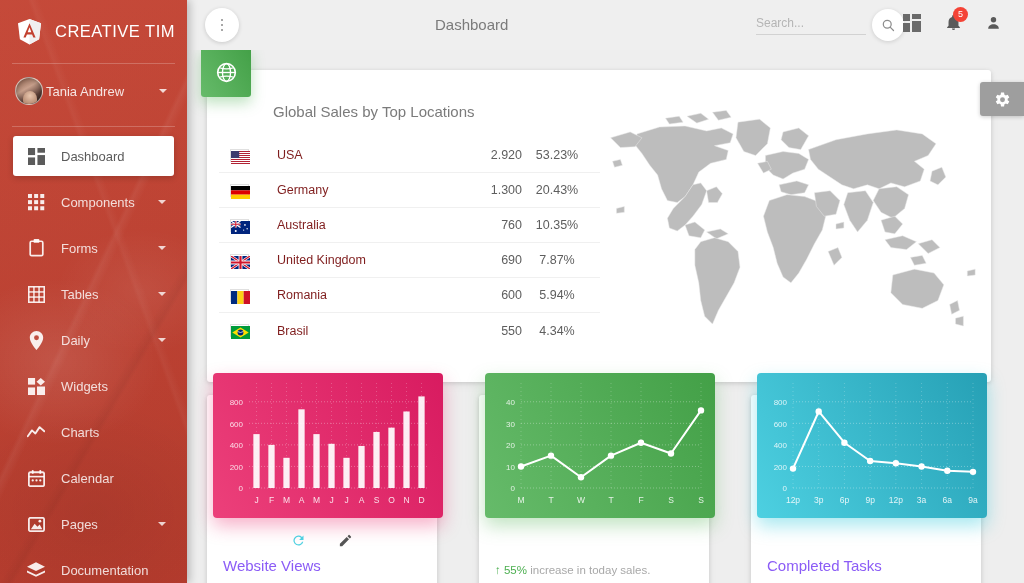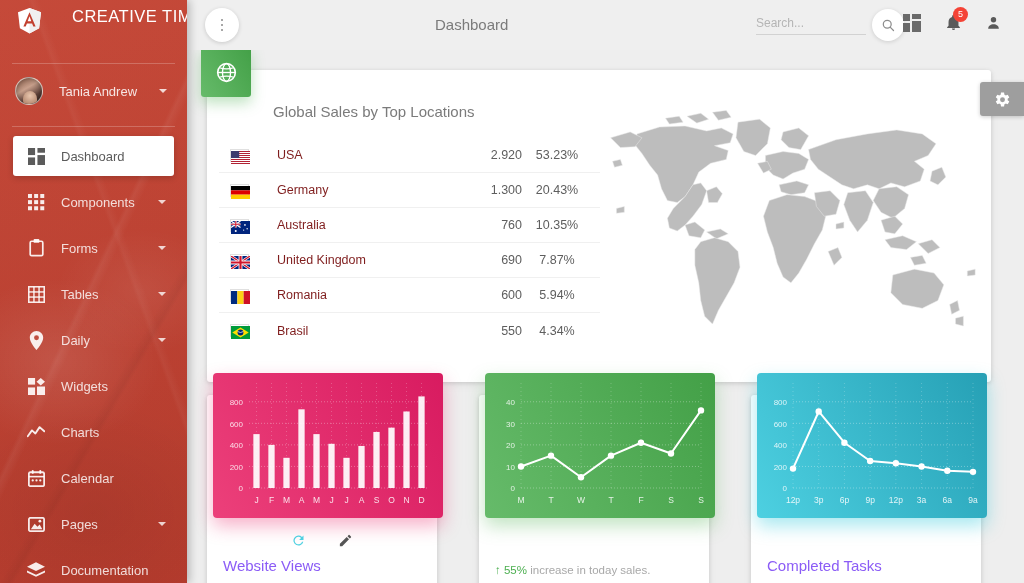--- a/index.html
+++ b/index.html
@@ -30,21 +30,21 @@
   }
   #sidebar .tex:after{
     content:""; position:absolute; inset:0;
     background:
       linear-gradient(115deg, transparent 48%, rgba(255,255,255,0.055) 49%, transparent 51%),
       linear-gradient(70deg, transparent 60%, rgba(255,255,255,0.04) 61%, transparent 63%),
       linear-gradient(-60deg, transparent 33%, rgba(0,0,0,0.045) 34%, transparent 36%);
   }
   #sidebar .inner { position: relative; z-index: 2; }
 
-  .brand { display: flex; height: 48px; padding: 0 0 0 16px; margin-top: 7px; gap: 17px; }
+  .brand { display: flex; align-items: center; height: 48px; padding: 0 0 0 16px; margin-top: 7px; }
   .brand-logo {
     width: 27px; height: 27px; position: relative; flex: 0 0 auto;
   }
   .brand-logo svg { display:block; }
   .brand-text {
     margin-left: 12px; color: #fff; font-size: 16.5px; letter-spacing: 0.5px;
     font-weight: 400; white-space: nowrap;
   }
   .sdiv { height: 1px; background: rgba(255,255,255,0.22); margin: 8px 12px 0 12px; }
 
@@ -54,21 +54,21 @@
     background: linear-gradient(150deg,#8b5e4a 0%,#c8a08c 40%,#5d4038 70%,#2e2320 100%);
     border: 1px solid rgba(255,255,255,0.55);
     box-shadow: inset 0 0 6px rgba(0,0,0,0.4);
     overflow: hidden; position: relative;
   }
   .avatar:after{
     content:""; position:absolute; left:7px; top:13px; width:14px; height:16px;
     border-radius: 50% 50% 40% 40%;
     background: radial-gradient(circle at 50% 30%, #e8c6ae, #9c6b52);
   }
-  .username { margin-left: 16px; color: rgba(255,255,255,0.86); font-size: 13px; text-align: right; }
+  .username { margin-left: 3px; color: rgba(255,255,255,0.86); font-size: 13px; text-align: right; }
   .caret {
     margin-left: auto; margin-right: 20px;
     width: 0; height: 0; border-left: 4px solid transparent; border-right: 4px solid transparent;
     border-top: 4px solid rgba(255,255,255,0.8);
   }
 
   .nav { margin-top: 9px; }
   .navitem {
     display: flex; align-items: center; height: 40px;
     margin: 0 13px 6px 13px; padding-left: 12px; border-radius: 3px;

